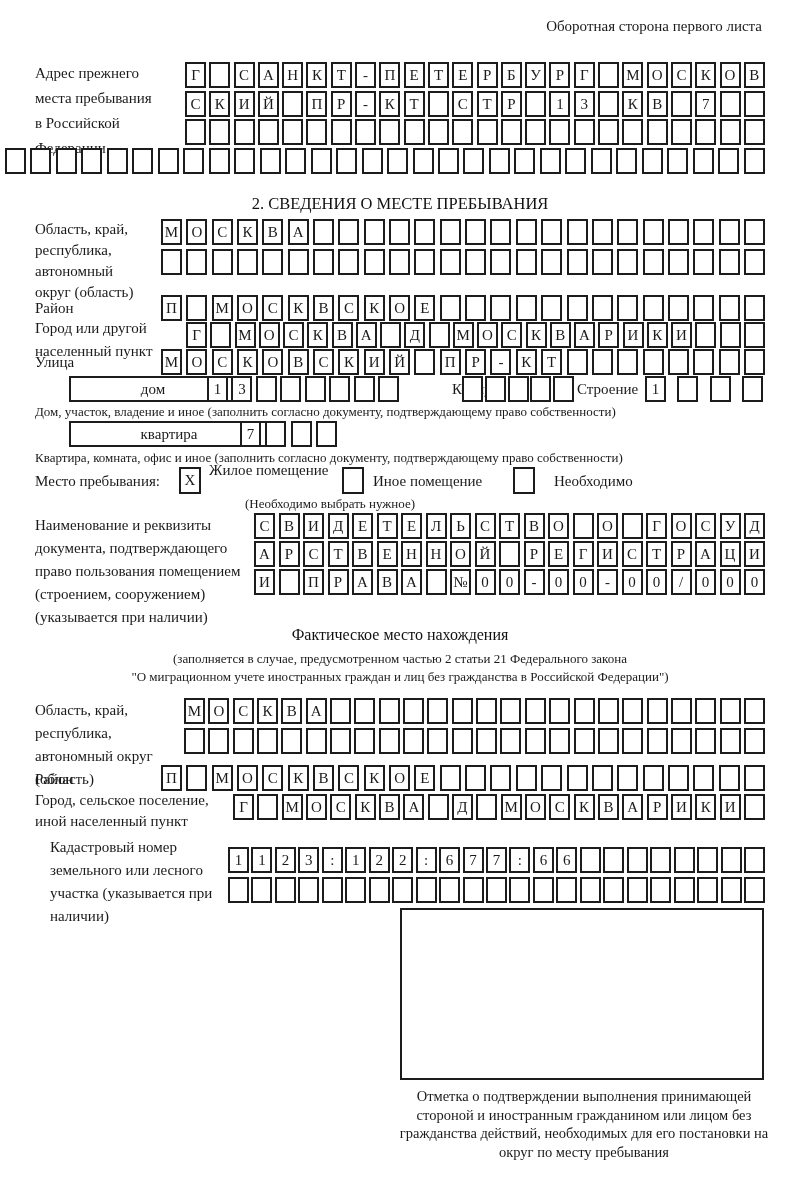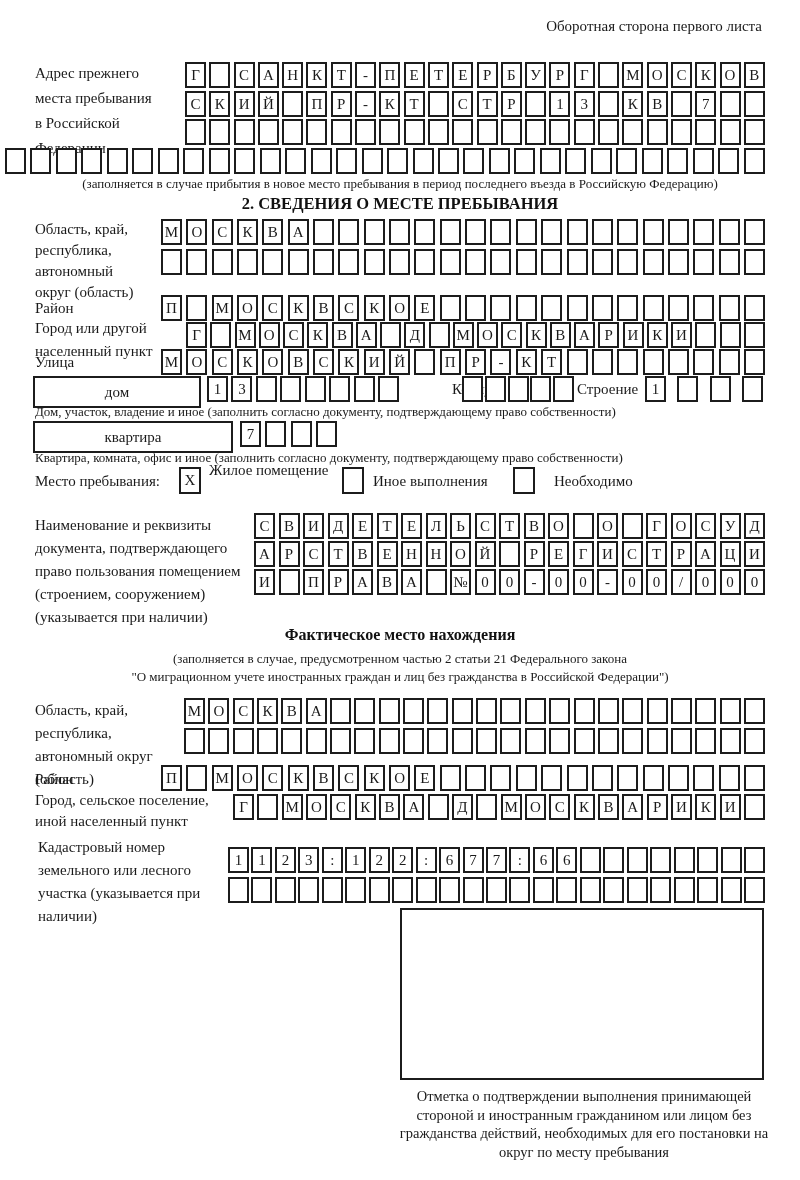--- a/index.html
+++ b/index.html
@@ -1,27 +1,27 @@
 <!DOCTYPE html>
 <html><head>
 <meta charset="utf-8">
 <style>
   html,body{margin:0;padding:0;background:#fff;}
   #page{position:relative;width:800px;height:1180px;background:#ffffff;
         font-family:"Liberation Serif","DejaVu Serif",serif;color:#1a1a1a;overflow:hidden;}
   .abs{position:absolute;}
   .lbl{font-size:15px;line-height:21px;color:#1a1a1a;}
   .cap{font-size:13px;color:#1a1a1a;white-space:nowrap;}
-  .ttl{font-size:16.5px;font-weight:bold;color:#111;white-space:nowrap;}
+  .ttl{font-size:16.5px;font-weight:normal;color:#111;white-space:nowrap;}
   .cellrow{display:flex;justify-content:space-between;}
   .cell{flex:0 0 21px;width:21px;height:26px;border:2px solid #1c1c1c;box-sizing:border-box;
         display:flex;align-items:center;justify-content:center;
         font-size:15px;line-height:1;background:#fff;overflow:hidden;}
-  .widebox{border:2px solid #1c1c1c;box-sizing:border-box;height:32px;display:flex;
-           align-items:center;justify-content:center;font-size:15px;background:#fff;}
+  .widebox{border:2px solid #1c1c1c;box-sizing:border-box;height:26px;display:flex;
+           align-items:center;justify-content:center;font-size:15px;background:#fff;margin-left:36px;}
   .checkbox{width:22px;height:27px;border:2px solid #1c1c1c;box-sizing:border-box;
             display:flex;align-items:center;justify-content:center;font-size:15px;background:#fff;}
   .center{text-align:center;}
   .stampbox{border:2px solid #1c1c1c;box-sizing:border-box;background:#fff;}
 </style>
 </head>
 <body>
 
 <div id="page">
 
@@ -131,21 +131,20 @@
       <div class="cell"></div>
       <div class="cell"></div>
       <div class="cell"></div>
       <div class="cell"></div>
       <div class="cell"></div>
       <div class="cell"></div>
       <div class="cell"></div>
       <div class="cell"></div>
       <div class="cell"></div>
     </div>
-  <div class="abs cap center" style="left:0;top:176px;width:800px;">(заполняется в случае прибытия в новое место пребывания в период последнего въезда в Российскую Федерацию)</div>
 
   <div class="abs ttl center" style="left:0;top:194px;width:800px;">2. СВЕДЕНИЯ О МЕСТЕ ПРЕБЫВАНИЯ</div>
 
   <div class="abs lbl" style="left:35px;top:219px;width:110px;">Область, край, республика, автономный округ (область)</div>
   <div class="abs cellrow" style="left:161px;top:219px;width:604px;">
       <div class="cell">М</div>
       <div class="cell">О</div>
       <div class="cell">С</div>
       <div class="cell">К</div>
       <div class="cell">В</div>
@@ -314,23 +313,24 @@
       <div class="cell"></div>
       <div class="cell"></div>
       <div class="cell"></div>
     </div>
   <div class="abs cap" style="left:35px;top:450px;">Квартира, комната, офис и иное (заполнить согласно документу, подтверждающему право собственности)</div>
 
   <div class="abs lbl" style="left:35px;top:471px;">Место пребывания:</div>
   <div class="abs checkbox" style="left:179px;top:467px;">X</div>
   <div class="abs lbl" style="left:209px;top:460px;text-align:right;">Жилое помещение</div>
   <div class="abs checkbox" style="left:342px;top:467px;"></div>
-  <div class="abs lbl" style="left:373px;top:471px;">Иное выполнения</div>
+  <div class="abs lbl" style="left:373px;top:471px;">Иное помещение</div>
   <div class="abs checkbox" style="left:513px;top:467px;"></div>
   <div class="abs lbl" style="left:554px;top:471px;">Необходимо</div>
+  <div class="abs cap center" style="left:200px;top:496px;width:260px;">(Необходимо выбрать нужное)</div>
 
   <div class="abs lbl" style="left:35px;top:514px;width:210px;line-height:23px;">Наименование и реквизиты документа, подтверждающего право пользования помещением (строением, сооружением) (указывается при наличии)</div>
   <div class="abs cellrow" style="left:254px;top:513px;width:511px;">
       <div class="cell">С</div>
       <div class="cell">В</div>
       <div class="cell">И</div>
       <div class="cell">Д</div>
       <div class="cell">Е</div>
       <div class="cell">Т</div>
       <div class="cell">Е</div>
@@ -501,21 +501,21 @@
       <div class="cell">К</div>
       <div class="cell">В</div>
       <div class="cell">А</div>
       <div class="cell">Р</div>
       <div class="cell">И</div>
       <div class="cell">К</div>
       <div class="cell">И</div>
       <div class="cell"></div>
     </div>
 
-  <div class="abs lbl" style="left:38px;top:836px;width:170px;line-height:23px;">Кадастровый номер земельного или лесного участка (указывается при наличии)</div>
+  <div class="abs lbl" style="left:50px;top:836px;width:170px;line-height:23px;">Кадастровый номер земельного или лесного участка (указывается при наличии)</div>
   <div class="abs cellrow" style="left:228px;top:847px;width:537px;">
       <div class="cell">1</div>
       <div class="cell">1</div>
       <div class="cell">2</div>
       <div class="cell">3</div>
       <div class="cell">:</div>
       <div class="cell">1</div>
       <div class="cell">2</div>
       <div class="cell">2</div>
       <div class="cell">:</div>

